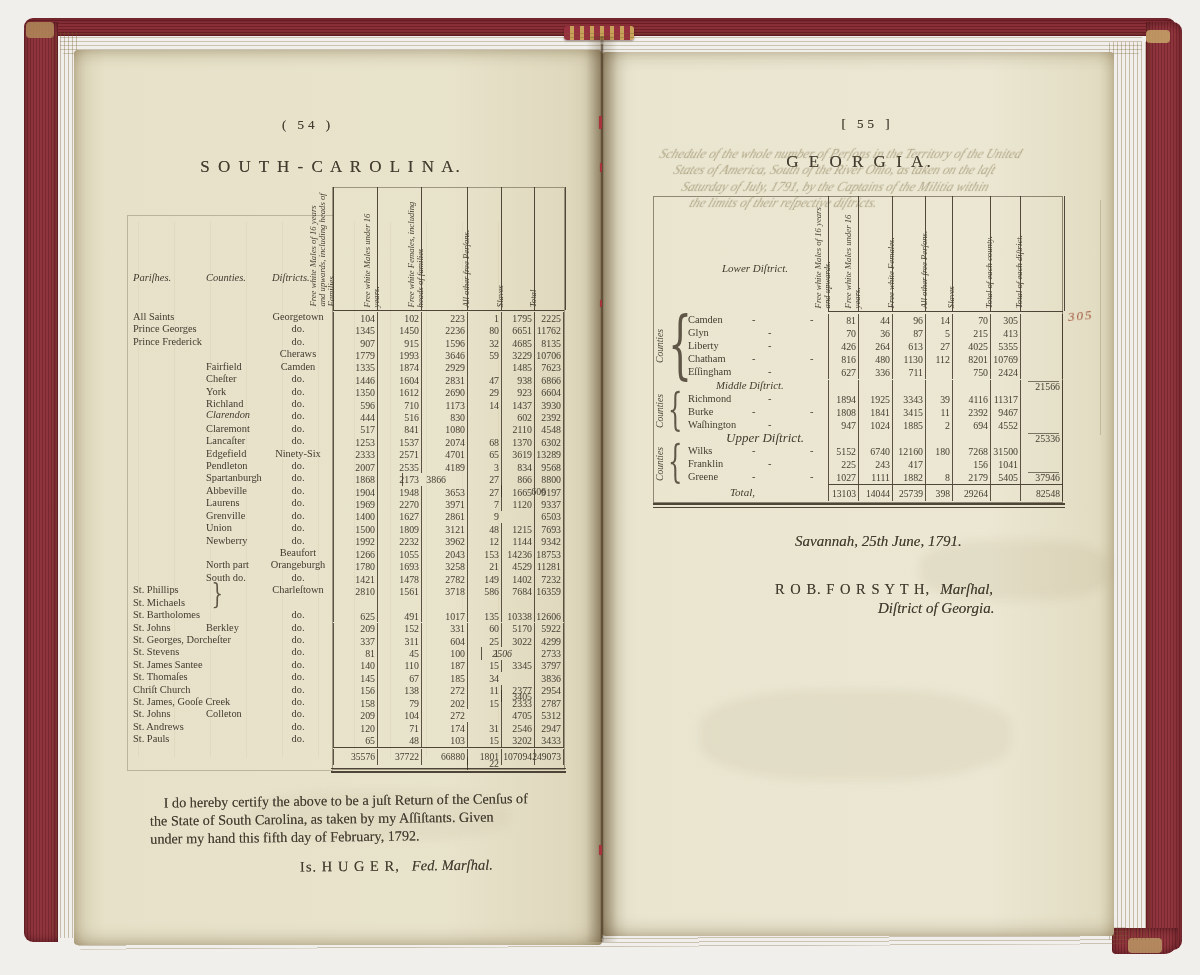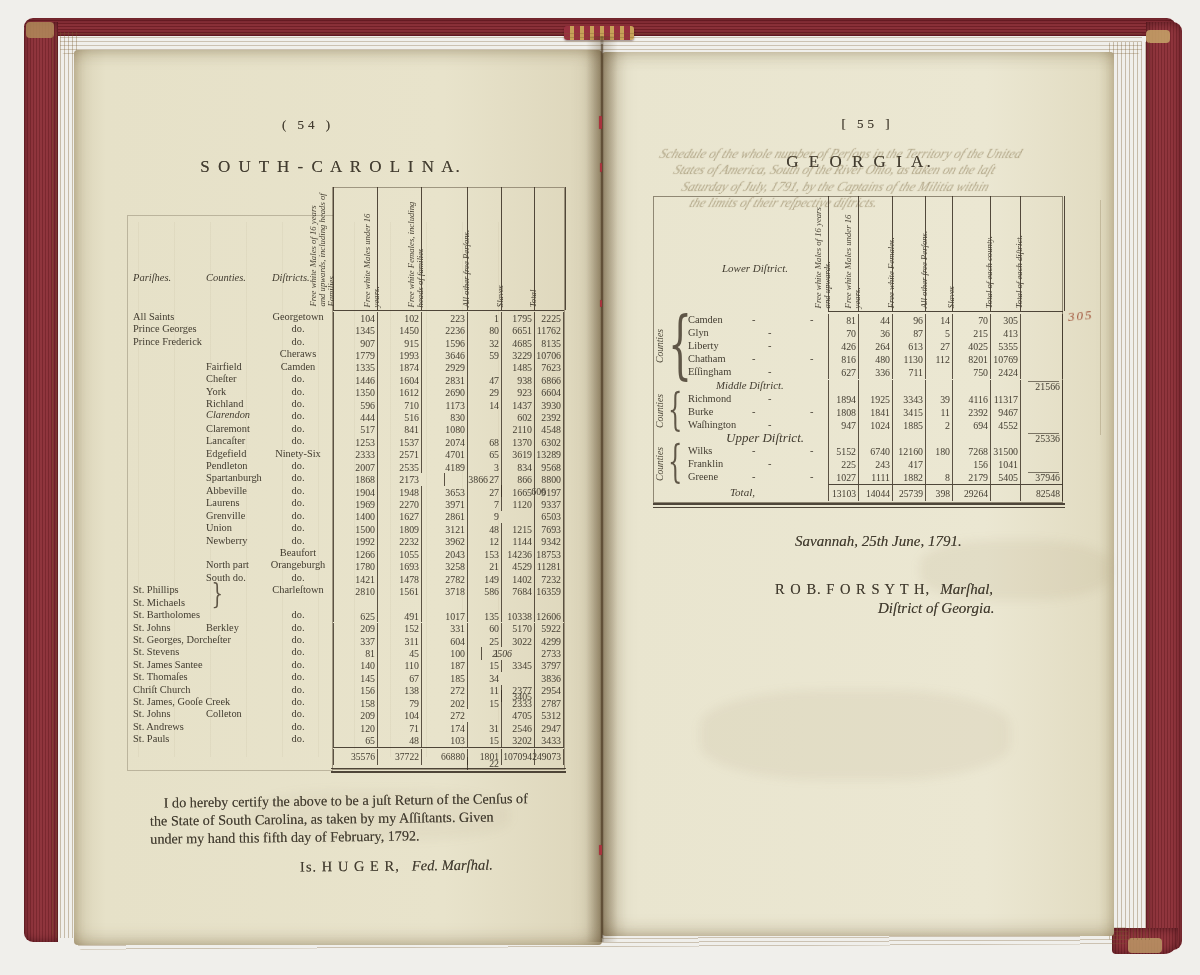--- a/index.html
+++ b/index.html
@@ -241,21 +241,21 @@
         <div class="tcell" style="left: 421px; top: 461.04px; width: 46px; height: 12.42px;">4189</div>
         <div class="tcell" style="left: 467px; top: 461.04px; width: 34px; height: 12.42px;">3</div>
         <div class="tcell" style="left: 501px; top: 461.04px; width: 33px; height: 12.42px;">834</div>
         <div class="tcell last" style="left: 534px; top: 461.04px; width: 30px; height: 12.42px;">9568</div>
       </div>
       <div class="trow" style="left: 0px; top: 0px;">
         <div class="lbl" style="left: 206px; top: 472.46px; height: 12.42px; line-height: 12.42px;">Spartanburgh</div>
         <div class="lbl" style="left: 264px; top: 472.46px; width: 68px; height: 12.42px; line-height: 12.42px; text-align: center;">do.</div>
         <div class="tcell" style="left: 333px; top: 473.46px; width: 44px; height: 12.42px;">1868</div>
         <div class="tcell" style="left: 377px; top: 473.46px; width: 44px; height: 12.42px;">2173</div>
-        <div class="tcell" style="left: 444px; top: 473.46px; width: 46px; height: 12.42px; font-family: Liberation Serif, serif;">3866</div>
+        <div class="tcell" style="left: 402px; top: 473.46px; width: 46px; height: 12.42px; font-family: Liberation Serif, serif;">3866</div>
         <div class="tcell" style="left: 467px; top: 473.46px; width: 34px; height: 12.42px;">27</div>
         <div class="tcell" style="left: 501px; top: 473.46px; width: 33px; height: 12.42px;">866</div>
         <div class="tcell last" style="left: 534px; top: 473.46px; width: 30px; height: 12.42px;">8800</div>
       </div>
       <div class="trow" style="left: 0px; top: 0px;">
         <div class="lbl" style="left: 206px; top: 484.88px; height: 12.42px; line-height: 12.42px;">Abbeville</div>
         <div class="lbl" style="left: 264px; top: 484.88px; width: 68px; height: 12.42px; line-height: 12.42px; text-align: center;">do.</div>
         <div class="tcell" style="left: 333px; top: 485.88px; width: 44px; height: 12.42px;">1904</div>
         <div class="tcell" style="left: 377px; top: 485.88px; width: 44px; height: 12.42px;">1948</div>
         <div class="tcell" style="left: 421px; top: 485.88px; width: 46px; height: 12.42px;">3653</div>

